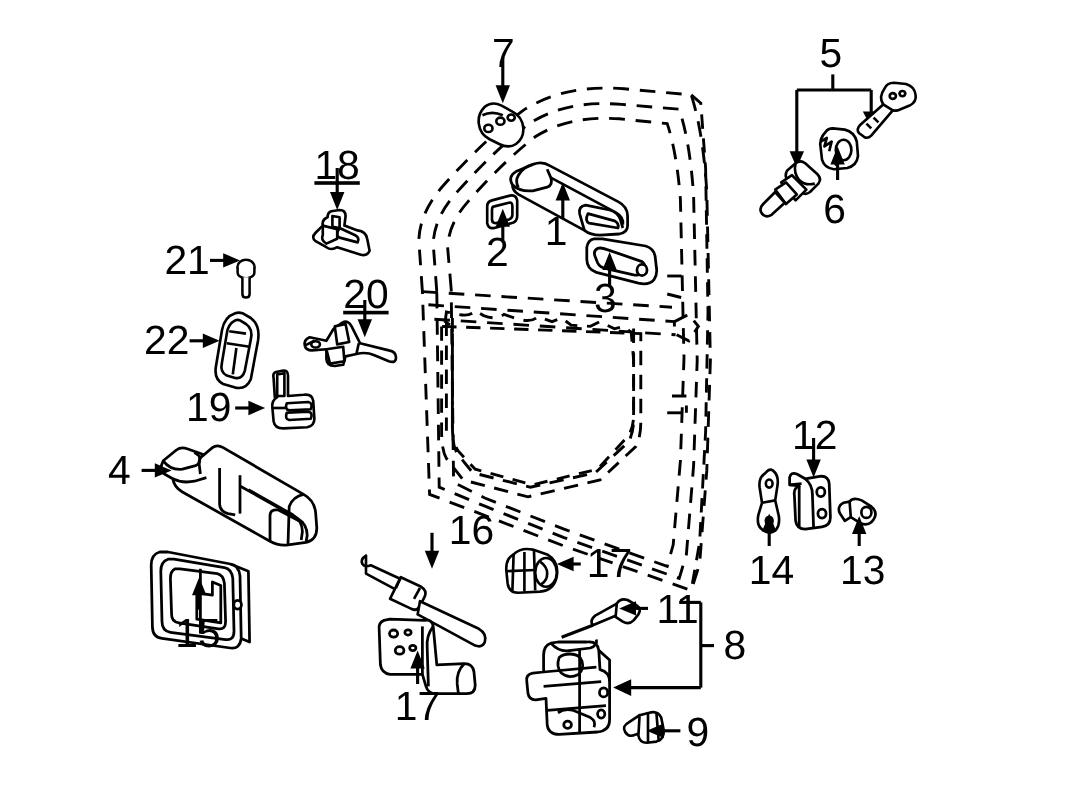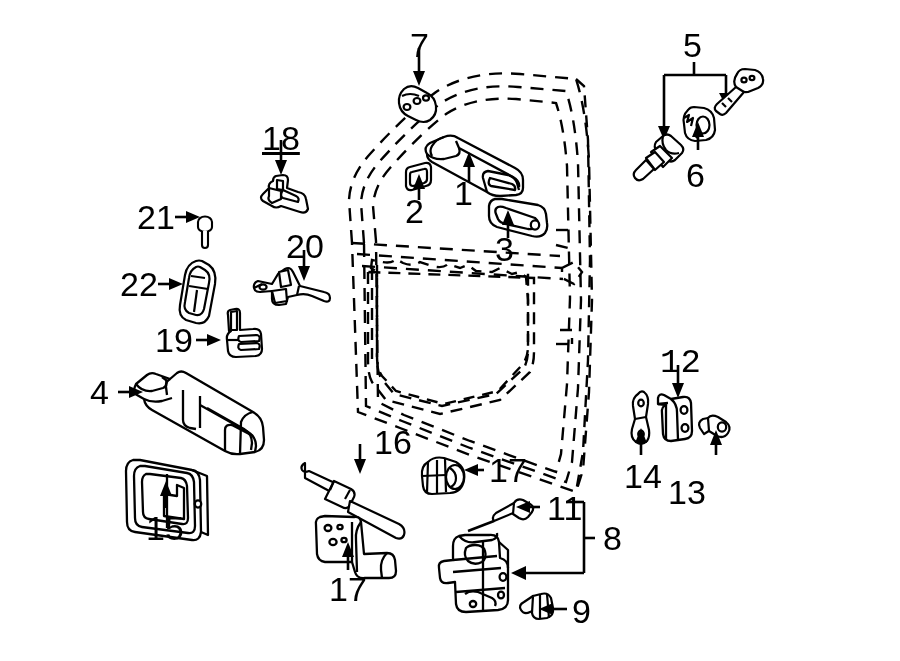--- a/index.html
+++ b/index.html
@@ -405,25 +405,25 @@
   <div class="callout-label" style="left:405px; top:194px;">2</div>
   <div class="callout-label" style="left:495px; top:232px;">3</div>
   <div class="callout-label" style="left:90px; top:375px;">4</div>
   <div class="callout-label" style="left:683px; top:28px;">5</div>
   <div class="callout-label" style="left:686px; top:158px;">6</div>
   <div class="callout-label" style="left:410px; top:28px;">7</div>
   <div class="callout-label" style="left:603px; top:521px;">8</div>
   <div class="callout-label" style="left:572px; top:594px;">9</div>
   <div class="callout-label" style="left:547px; top:491px;">11</div>
   <div class="callout-label" style="left:329px; top:572px;">17</div>
-  <div class="callout-label" style="left:660px; top:346px;font-family:Liberation Mono, monospace;">12</div>
-  <div class="callout-label" style="left:668px; top:459px;margin-top:16px;">13</div>
+  <div class="callout-label" style="left:660px; top:346px;">12</div>
+  <div class="callout-label" style="left:700px; top:459px;">13</div>
   <div class="callout-label" style="left:624px; top:459px;">14</div>
   <div class="callout-label" style="left:146px; top:511px;">15</div>
   <div class="callout-label" style="left:342px; top:425px;margin-left:32px;">16</div>
   <div class="callout-label" style="left:489px; top:453px;">17</div>
   <div class="callout-label" style="left:262px; top:121px;text-decoration:underline;">18</div>
   <div class="callout-label" style="left:155px; top:323px;">19</div>
-  <div class="callout-label" style="left:286px; top:229px;">20</div>
+  <div class="callout-label" style="left:286px; top:229px;text-decoration:underline;">20</div>
   <div class="callout-label" style="left:137px; top:200px;">21</div>
   <div class="callout-label" style="left:120px; top:267px;">22</div>
 
 </div>
 
 </body></html>

